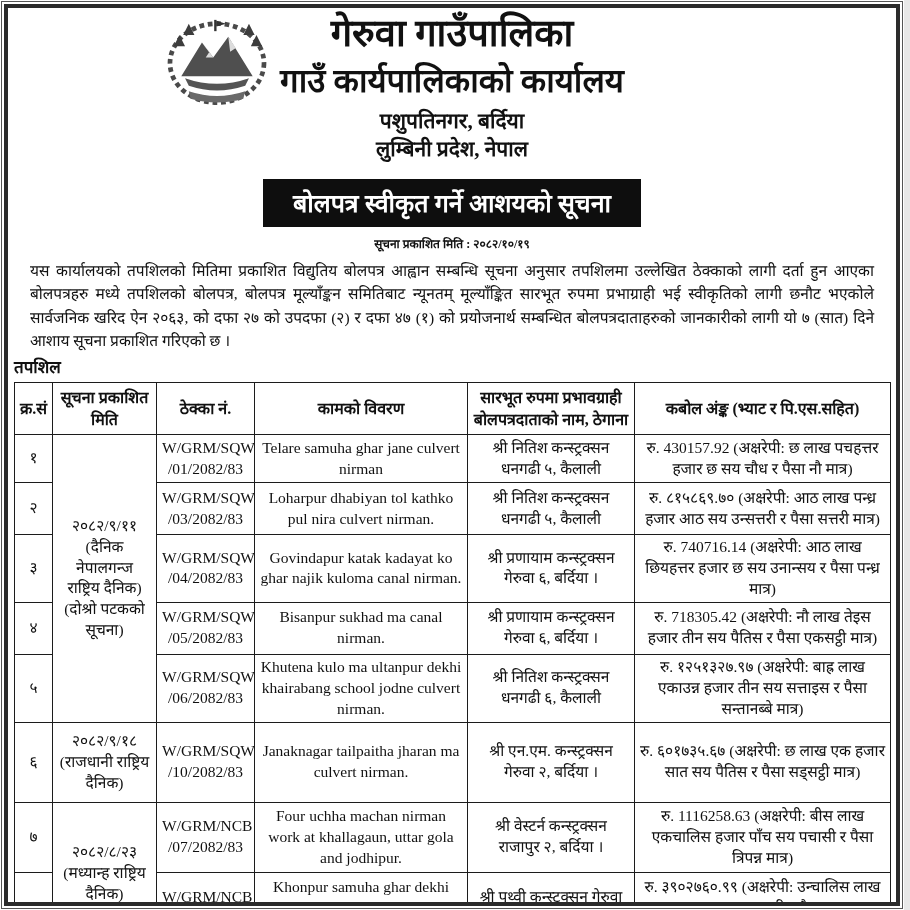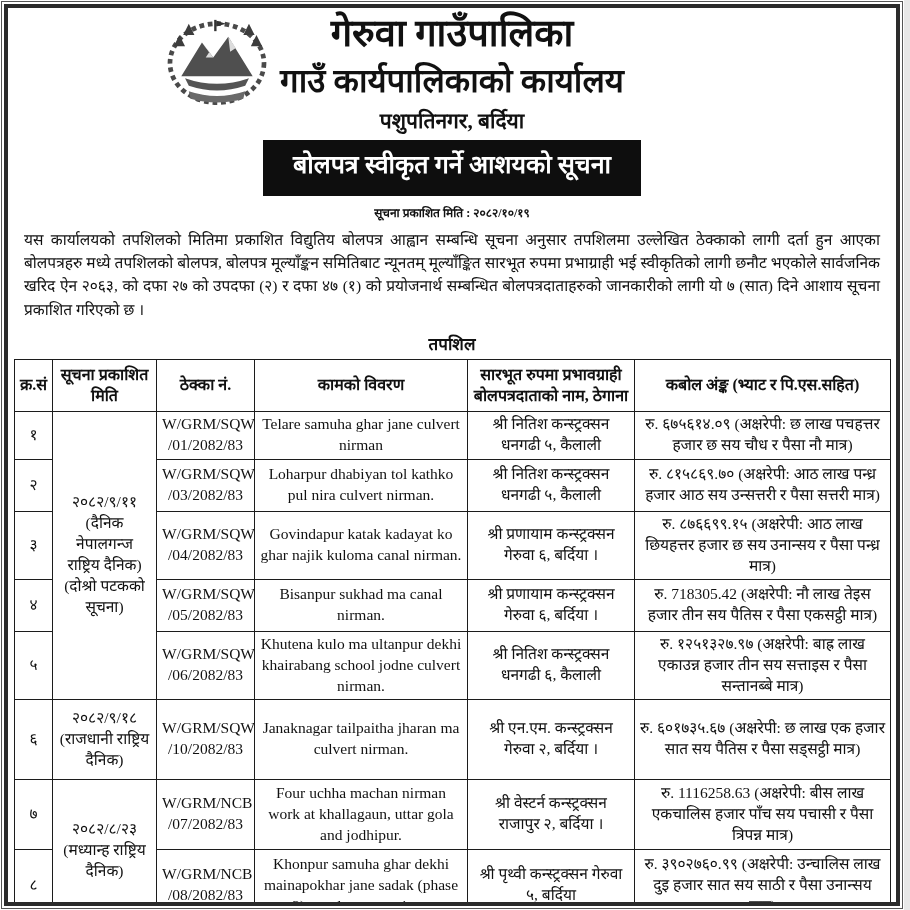--- a/index.html
+++ b/index.html
@@ -62,40 +62,39 @@
     font-weight: bold;
     line-height: 1.3;
     font-family: Liberation Serif, serif;
   }
   .banner {
     display: inline-block;
     background: #0e0e0e;
     color: #ffffff;
     font-size: 25px;
     font-weight: bold;
-    padding: 6px 30px 16px;
-    margin-top: 4px;
+    padding: 6px 30px 8px;
+    margin-top: 16px;
   }
   .pubdate {
     font-size: 12px;
     font-weight: bold;
     margin-top: 8px;
   }
   
   .body-par {
-    margin: 7px 10px 0;
+    margin: 7px 16px 0;
     font-size: 15.5px;
     line-height: 1.5;
     text-align: justify;
   }
   .caption {
-    text-align: center;
     font-weight: bold;
     font-size: 17px;
-    margin-top: 11px;
+    margin-top: 3px;
   }
   
   table.notice {
     border-collapse: collapse;
     width: 876px;
     margin: 4px auto 0;
     table-layout: fixed;
   }
   table.notice th, table.notice td {
     border: 1.5px solid #1c1c1c;
@@ -131,20 +130,21 @@
             <path d="M44 26 L52 36 L48 42 L56 42 Z M72 20 L80 32 L74 36 Z" fill="#dcdcdc"></path>
             <path d="M26 64 Q60 76 94 64 L90 72 Q60 82 30 72 Z" fill="#555"></path>
             <rect x="57" y="2" width="2.5" height="12" fill="#333"></rect>
             <path d="M59.5 3 l10 3 l-10 3 z" fill="#333"></path>
             <path d="M30 78 Q60 88 90 78 L88 86 Q60 94 32 86 Z" fill="#6a6a6a"></path>
           </svg>
         </div>
         <h1 class="org-name">गेरुवा गाउँपालिका</h1>
         <h2 class="office-name">गाउँ कार्यपालिकाको कार्यालय</h2>
         <div class="addr">पशुपतिनगर, बर्दिया</div>
+        <div class="addr">लुम्बिनी प्रदेश, नेपाल</div>
         <div>
           <span class="banner">बोलपत्र स्वीकृत गर्ने आशयको सूचना</span>
         </div>
         <div class="pubdate">सूचना प्रकाशित मिति : २०८२/१०/१९</div>
       </div>
 
       <p class="body-par">यस कार्यालयको तपशिलको मितिमा प्रकाशित विद्युतिय बोलपत्र आह्वान सम्बन्धि सूचना अनुसार तपशिलमा उल्लेखित ठेक्काको लागी दर्ता हुन आएका बोलपत्रहरु मध्ये तपशिलको बोलपत्र, बोलपत्र मूल्याँङ्कन समितिबाट न्यूनतम् मूल्याँङ्कित सारभूत रुपमा प्रभाग्राही भई स्वीकृतिको लागी छनौट भएकोले सार्वजनिक खरिद ऐन २०६३, को दफा २७ को उपदफा (२) र दफा ४७ (१) को प्रयोजनार्थ सम्बन्धित बोलपत्रदाताहरुको जानकारीको लागी यो ७ (सात) दिने आशाय सूचना प्रकाशित गरिएको छ ।</p>
 
       <div class="caption">तपशिल</div>
 
@@ -170,37 +170,37 @@
         <tbody>
             <tr style="height: 48px;">
               <td class="c-sn">१</td>
               <td class="c-date" rowspan="5">२०८२/९/११
 (दैनिक नेपालगन्ज राष्ट्रिय दैनिक)
 (दोश्रो पटकको सूचना)</td>
               <td class="c-contract">W/GRM/SQW
 /01/2082/83</td>
               <td class="c-work">Telare samuha ghar jane culvert nirman</td>
               <td class="c-bidder">श्री नितिश कन्स्ट्रक्सन धनगढी ५, कैलाली</td>
-              <td class="c-amount">रु. ६७५६१४.०९ (अक्षरेपी: छ लाख पचहत्तर हजार छ सय चौध र पैसा नौ मात्र)</td>
+              <td class="c-amount">रु. 430157.92 (अक्षरेपी: छ लाख पचहत्तर हजार छ सय चौध र पैसा नौ मात्र)</td>
             </tr>
             <tr style="height: 52px;">
               <td class="c-sn">२</td>
               <td class="c-contract">W/GRM/SQW
 /03/2082/83</td>
               <td class="c-work">Loharpur dhabiyan tol kathko pul nira culvert nirman.</td>
               <td class="c-bidder">श्री नितिश कन्स्ट्रक्सन धनगढी ५, कैलाली</td>
               <td class="c-amount">रु. ८१५८६९.७० (अक्षरेपी: आठ लाख पन्ध्र हजार आठ सय उन्सत्तरी र पैसा सत्तरी मात्र)</td>
             </tr>
             <tr style="height: 53px;">
               <td class="c-sn">३</td>
               <td class="c-contract">W/GRM/SQW
 /04/2082/83</td>
               <td class="c-work">Govindapur katak kadayat ko ghar najik kuloma  canal nirman.</td>
               <td class="c-bidder">श्री प्रणायाम कन्स्ट्रक्सन गेरुवा ६, बर्दिया ।</td>
-              <td class="c-amount">रु. ८७६६९९.१५ (अक्षरेपी: आठ लाख छियहत्तर हजार छ सय उनान्सय र पैसा पन्ध्र मात्र)</td>
+              <td class="c-amount">रु. 740716.14 (अक्षरेपी: आठ लाख छियहत्तर हजार छ सय उनान्सय र पैसा पन्ध्र मात्र)</td>
             </tr>
             <tr style="height: 52px;">
               <td class="c-sn">४</td>
               <td class="c-contract">W/GRM/SQW
 /05/2082/83</td>
               <td class="c-work">Bisanpur sukhad ma canal nirman.</td>
               <td class="c-bidder">श्री प्रणायाम कन्स्ट्रक्सन गेरुवा ६, बर्दिया ।</td>
               <td class="c-amount">रु. 718305.42 (अक्षरेपी: नौ लाख तेइस हजार तीन सय पैतिस र पैसा एकसट्ठी मात्र)</td>
             </tr>
             <tr style="height: 68px;">

